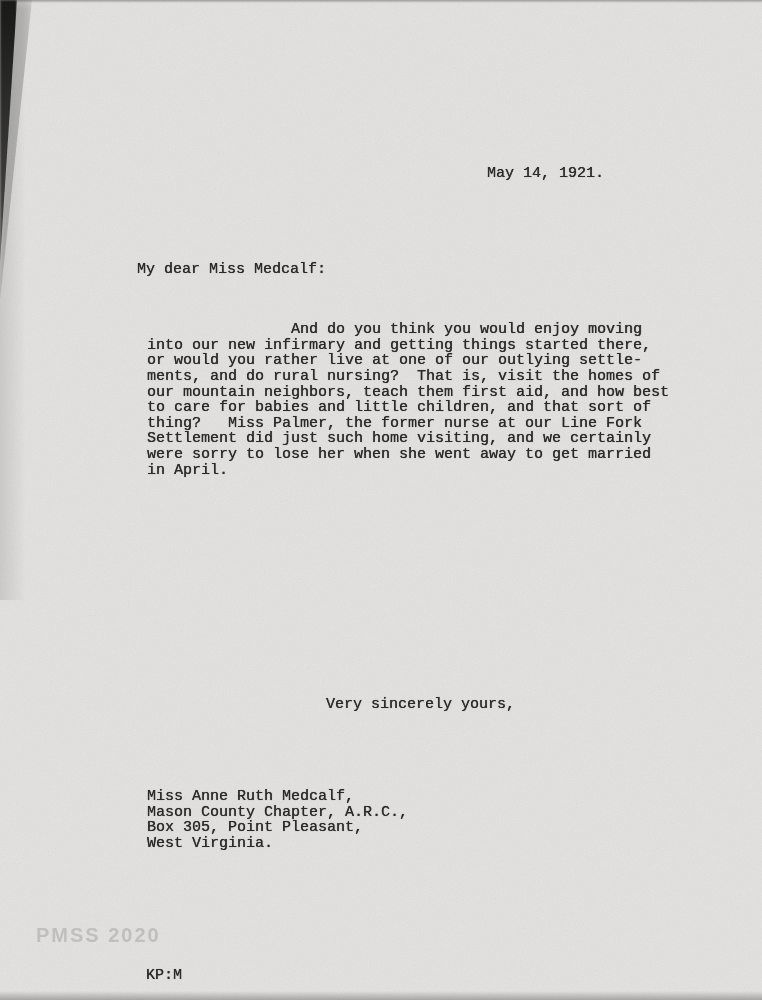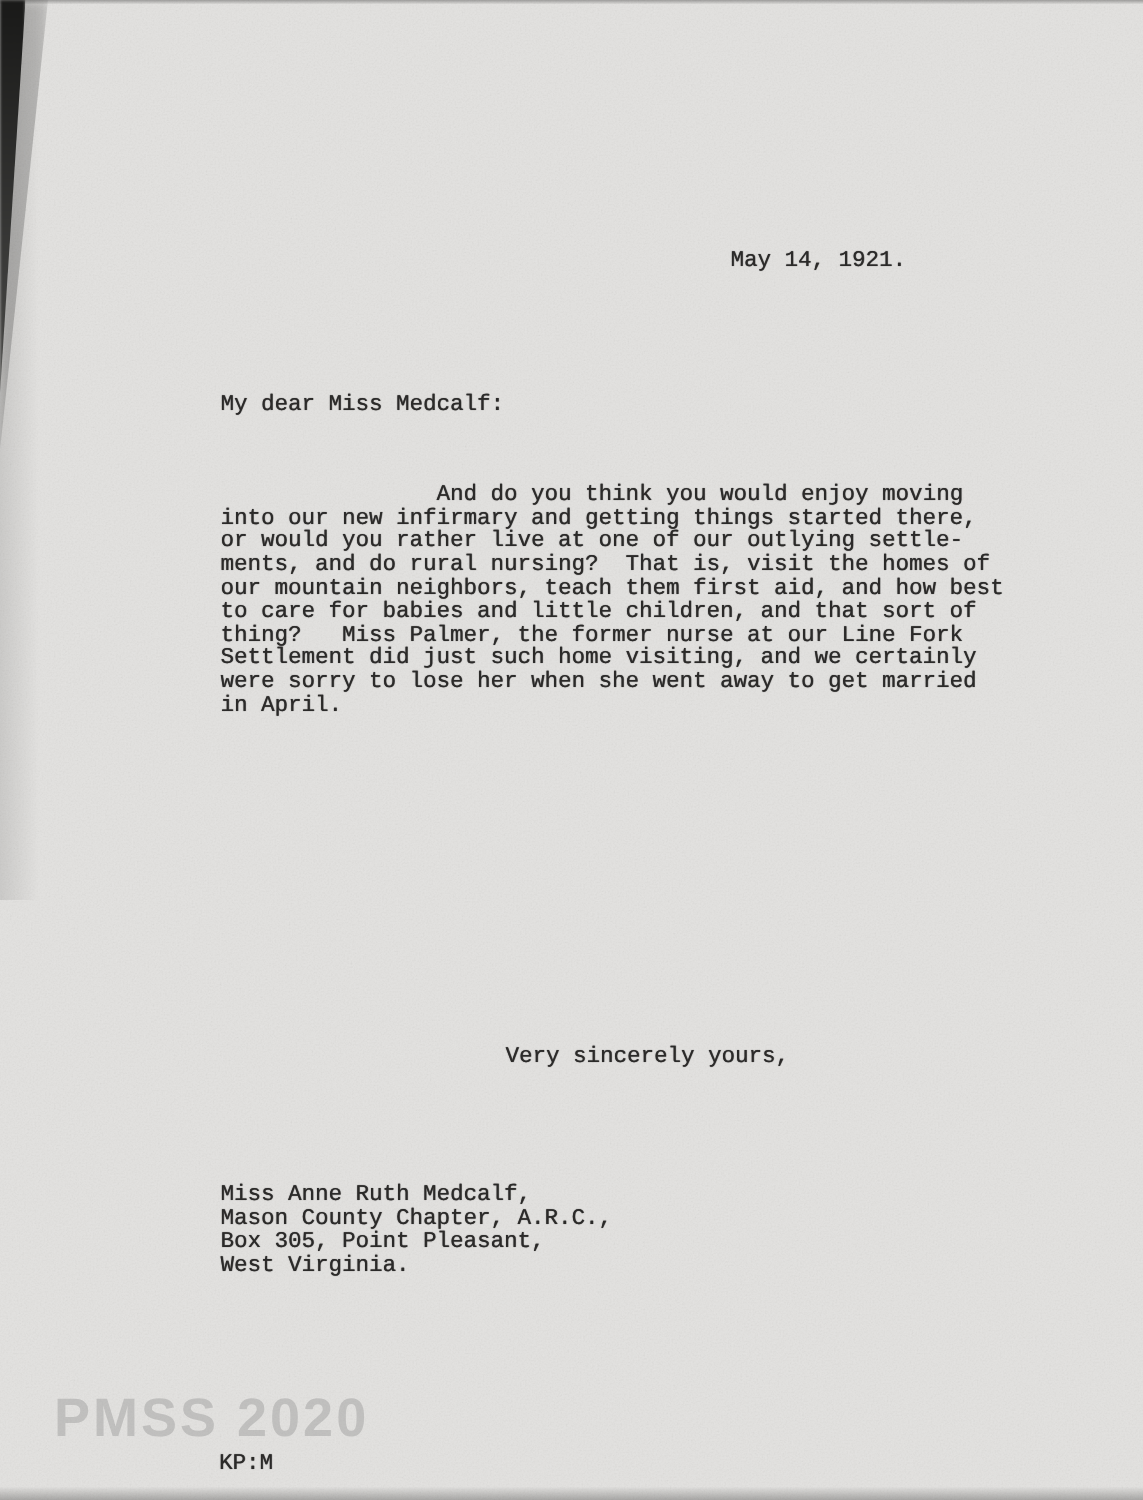--- a/index.html
+++ b/index.html
@@ -23,33 +23,33 @@
   .ink {
     position: absolute;
     color: #2b2a29;
     font-size: 15px;
     line-height: 15.6px;
     white-space: pre-wrap;
     text-shadow: 0 0 0.7px rgba(43,42,41,0.75), 0.3px 0.3px 0.4px rgba(43,42,41,0.45);
     font-variant-ligatures: none;
   }
   .date        { left: 487px; top: 166px; }
-  .salutation  { left: 147px; top: 262px; }
+  .salutation  { left: 137px; top: 262px; }
   .letter-body { left: 147px; top: 291px; width: 545px; }
   .para        { margin: 0 0 17px 0; }
   .para:last-child { margin-bottom: 0; }
-  .closing     { left: 337px; top: 697px; }
+  .closing     { left: 326px; top: 697px; }
   .recipient   { left: 147px; top: 789px; }
   .initials    { left: 146px; top: 968px; }
   .watermark {
     position: absolute;
     left: 36px; top: 924px;
     font-family: "Liberation Sans", sans-serif;
     font-weight: bold;
-    font-size: 36px;
+    font-size: 20px;
     letter-spacing: 2px;
     color: rgba(140,140,140,0.38);
     white-space: pre;
     text-align: center;
   }
   
   .edge-top {
     position: absolute; top: 0; left: 0; right: 0; height: 3px;
     background: linear-gradient(180deg, rgba(0,0,0,0.30), rgba(0,0,0,0));
   }

